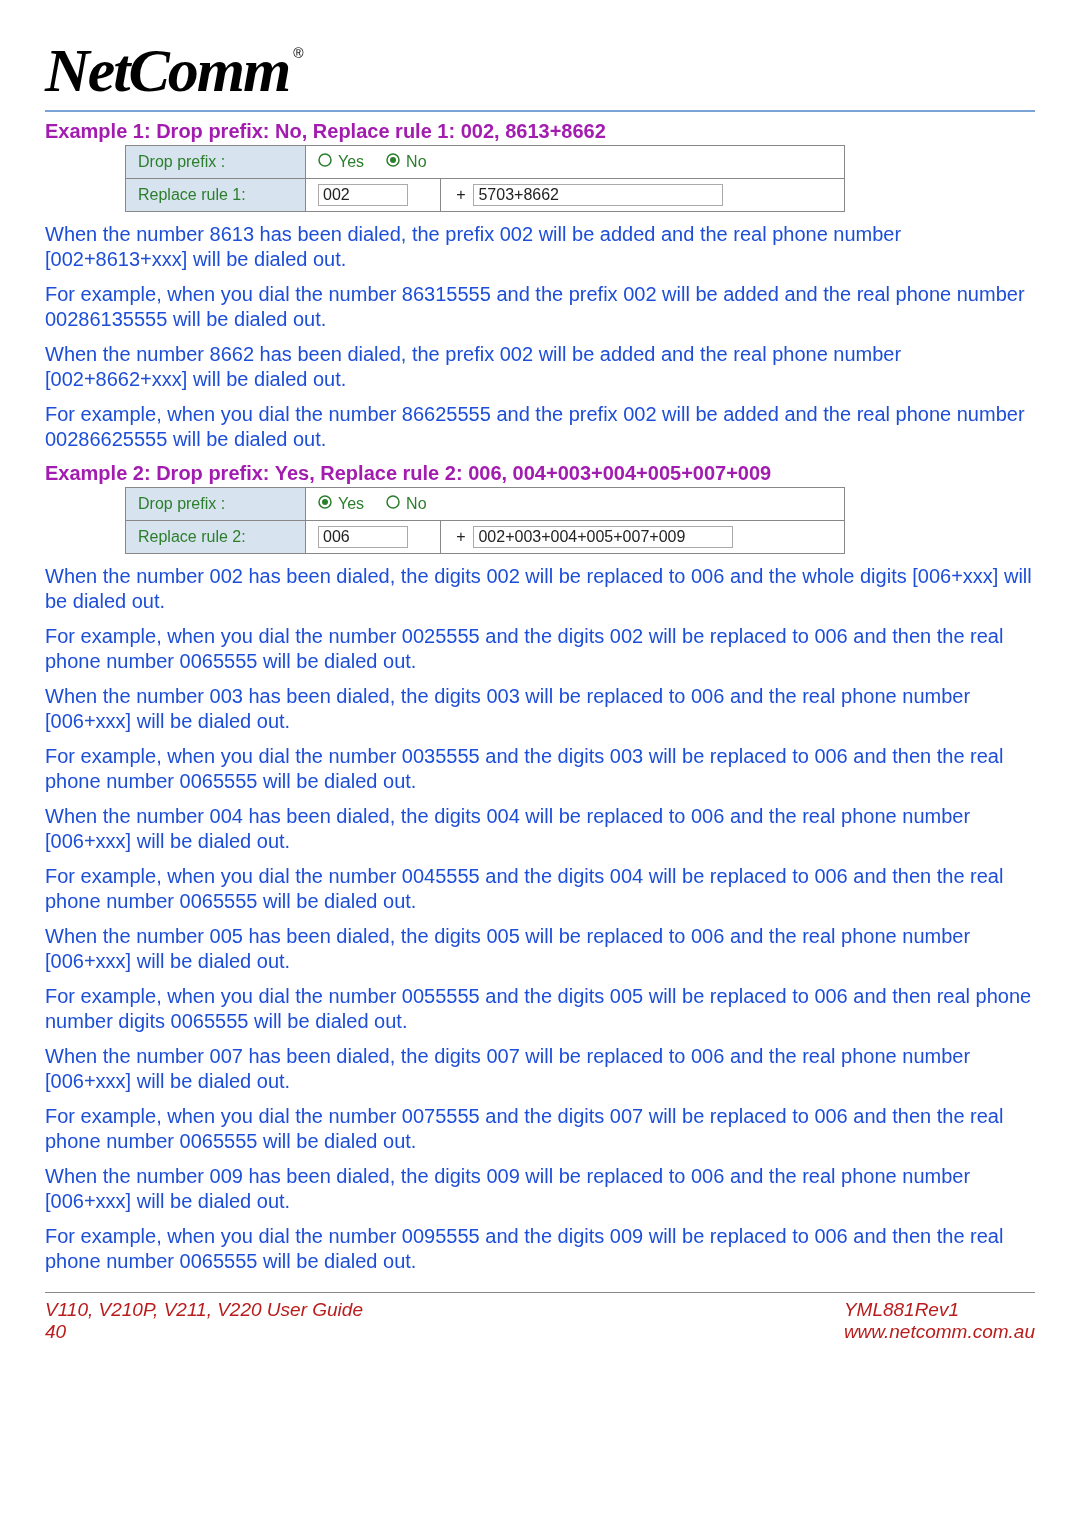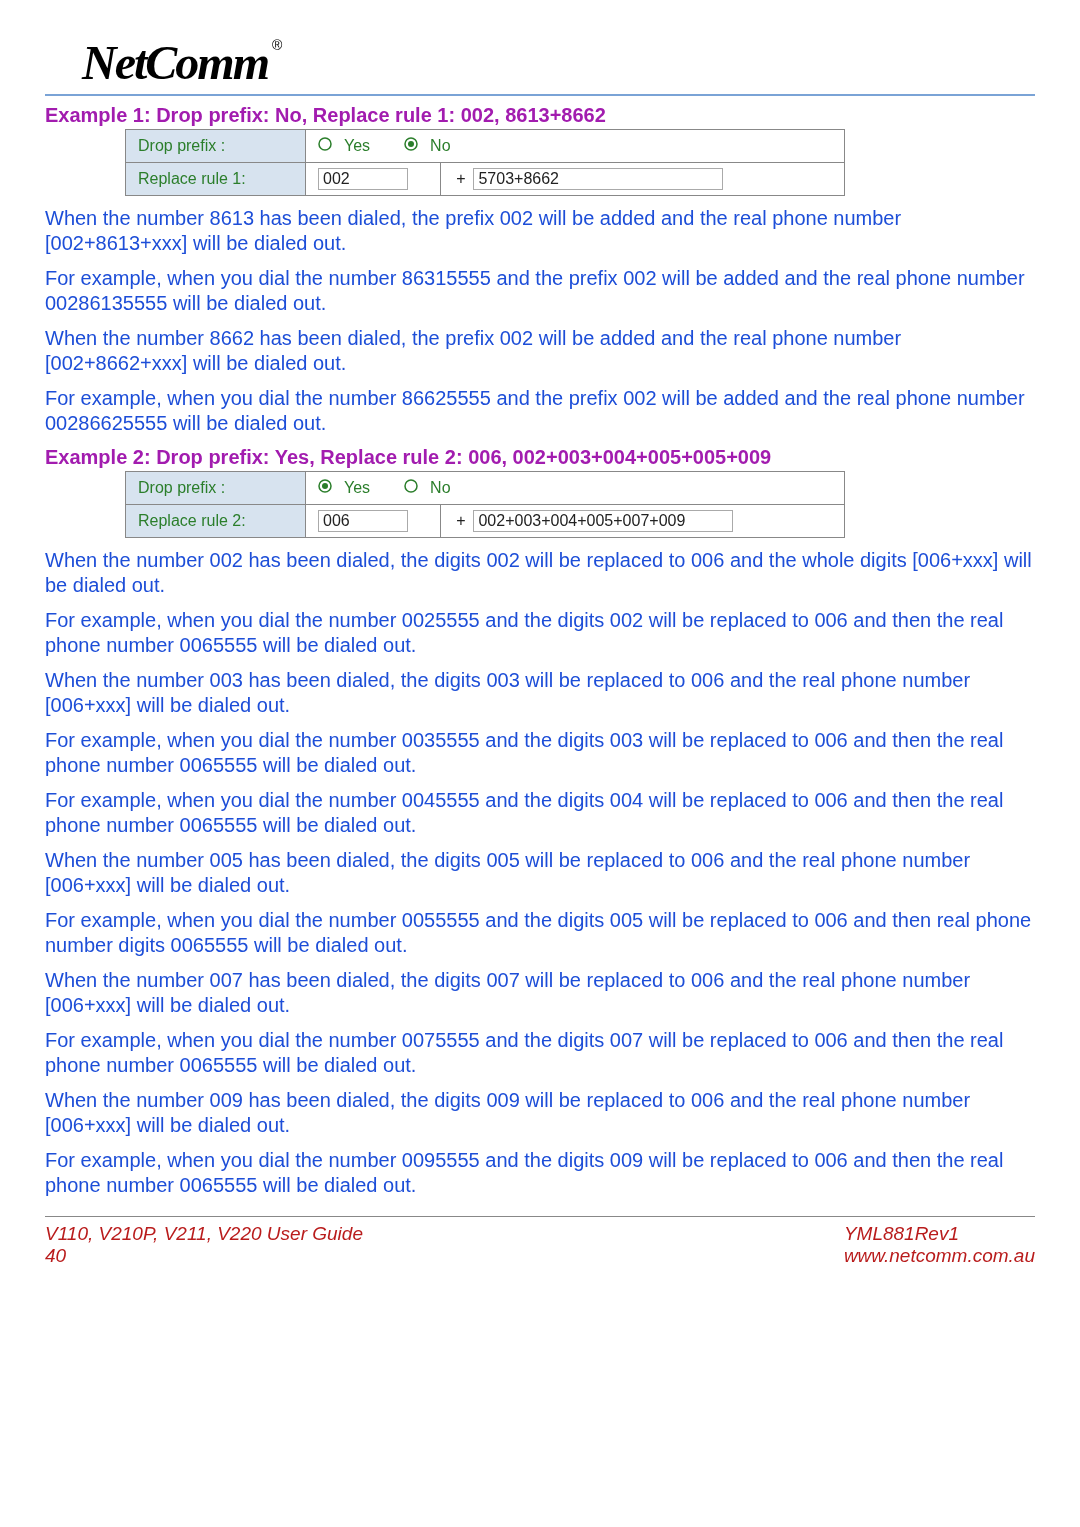--- a/index.html
+++ b/index.html
@@ -18,25 +18,24 @@
   .logo-row {
     display: flex;
     align-items: center;
     gap: 4px;
     margin-bottom: 4px;
   }
   .logo {
     font-family: Georgia, 'Times New Roman', serif;
     font-style: italic;
     font-weight: 900;
-    font-size: 48px;
+    font-size: 62px;
     letter-spacing: -2px;
     color: #000;
     transform: scaleX(1);
-    margin-left: 37px;
   }
   .reg {
     font-size: 14px;
     vertical-align: top;
     position: relative;
     top: -18px;
     font-style: normal;
     font-weight: normal;
     color: #000;
   }
@@ -67,21 +66,21 @@
   }
   .label-cell {
     background: #d7e3ef;
     color: #2b7e2b;
     width: 155px;
   }
   .value-cell {
     background: #fff;
     color: #222;
   }
-  .radio-row { display:flex; align-items:center; gap:12px; }
+  .radio-row { display:flex; align-items:center; gap:6px; }
   .input-box {
     display: inline-block;
     background: #fff;
     border: 1px solid #aaa;
     padding: 1px 4px;
     font-family: Verdana, Arial, sans-serif;
     font-size: 16px;
     box-sizing: border-box;
   }
   .plus {
@@ -157,21 +156,21 @@
       </td>
     </tr>
   </tbody>
     </table>
 
   <p>When the number 8613 has been dialed, the prefix 002 will be added and the real phone number [002+8613+xxx] will be dialed out.</p>
   <p>For example, when you dial the number 86315555 and the prefix 002 will be added and the real phone number 00286135555 will be dialed out.</p>
   <p>When the number 8662 has been dialed, the prefix 002 will be added and the real phone number [002+8662+xxx] will be dialed out.</p>
   <p>For example, when you dial the number 86625555 and the prefix 002 will be added and the real phone number 00286625555 will be dialed out.</p>
 
-  <div class="heading">Example 2: Drop prefix: Yes, Replace rule 2: 006, 002+003+004+005+005+009</div>
+  <div class="heading">Example 2: Drop prefix: Yes, Replace rule 2: 006, 004+003+004+005+007+009</div>
 
   <table class="form-table">
     <tbody>
         <tr>
       <td class="label-cell">Drop prefix :</td>
       <td class="value-cell" colspan="2">
         <span class="radio-row">
           <span>
             <svg class="radio-svg" viewBox="0 0 14 14">
                   <circle cx="7" cy="7" r="6" fill="none" stroke="#2b7e2b" stroke-width="1.5"></circle>
@@ -199,20 +198,21 @@
         <span class="input-box" style="width:260px;">002+003+004+005+007+009</span>
       </td>
     </tr>
   </tbody>
     </table>
 
   <p>When the number 002 has been dialed, the digits 002 will be replaced to 006 and the whole digits [006+xxx] will be dialed out.</p>
   <p>For example, when you dial the number 0025555 and the digits 002 will be replaced to 006 and then the real phone number 0065555 will be dialed out.</p>
   <p>When the number 003 has been dialed, the digits 003 will be replaced to 006 and the real phone number [006+xxx] will be dialed out.</p>
   <p>For example, when you dial the number 0035555 and the digits 003 will be replaced to 006 and then the real phone number 0065555 will be dialed out.</p>
+  <p>When the number 004 has been dialed, the digits 004 will be replaced to 006 and the real phone number [006+xxx] will be dialed out.</p>
   <p>For example, when you dial the number 0045555 and the digits 004 will be replaced to 006 and then the real phone number 0065555 will be dialed out.</p>
   <p>When the number 005 has been dialed, the digits 005 will be replaced to 006 and the real phone number [006+xxx] will be dialed out.</p>
   <p>For example, when you dial the number 0055555 and the digits 005 will be replaced to 006 and then real phone number digits 0065555 will be dialed out.</p>
   <p>When the number 007 has been dialed, the digits 007 will be replaced to 006 and the real phone number [006+xxx] will be dialed out.</p>
   <p>For example, when you dial the number 0075555 and the digits 007 will be replaced to 006 and then the real phone number 0065555 will be dialed out.</p>
   <p>When the number 009 has been dialed, the digits 009 will be replaced to 006 and the real phone number [006+xxx] will be dialed out.</p>
   <p>For example, when you dial the number 0095555 and the digits 009 will be replaced to 006 and then the real phone number 0065555 will be dialed out.</p>
 
   <div class="footer">
     <div>

